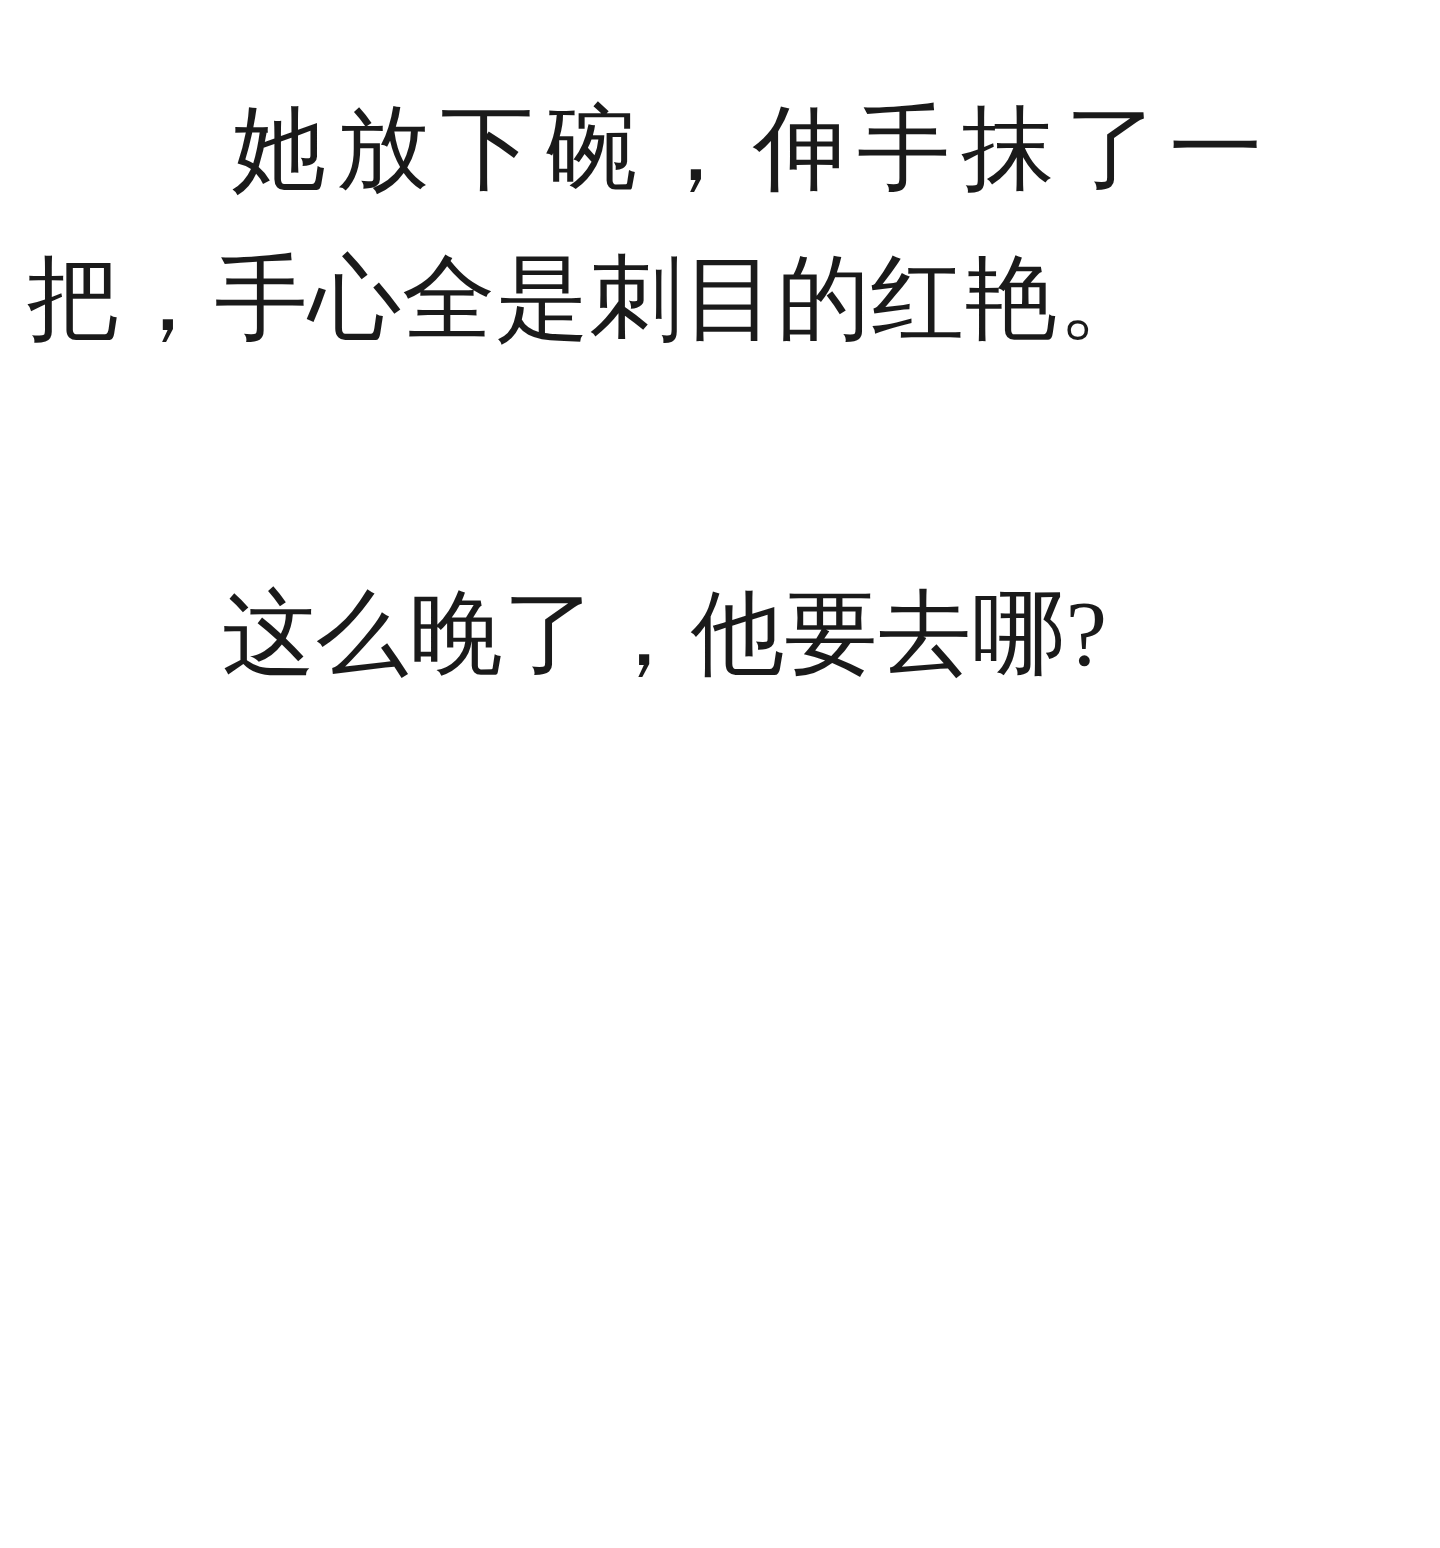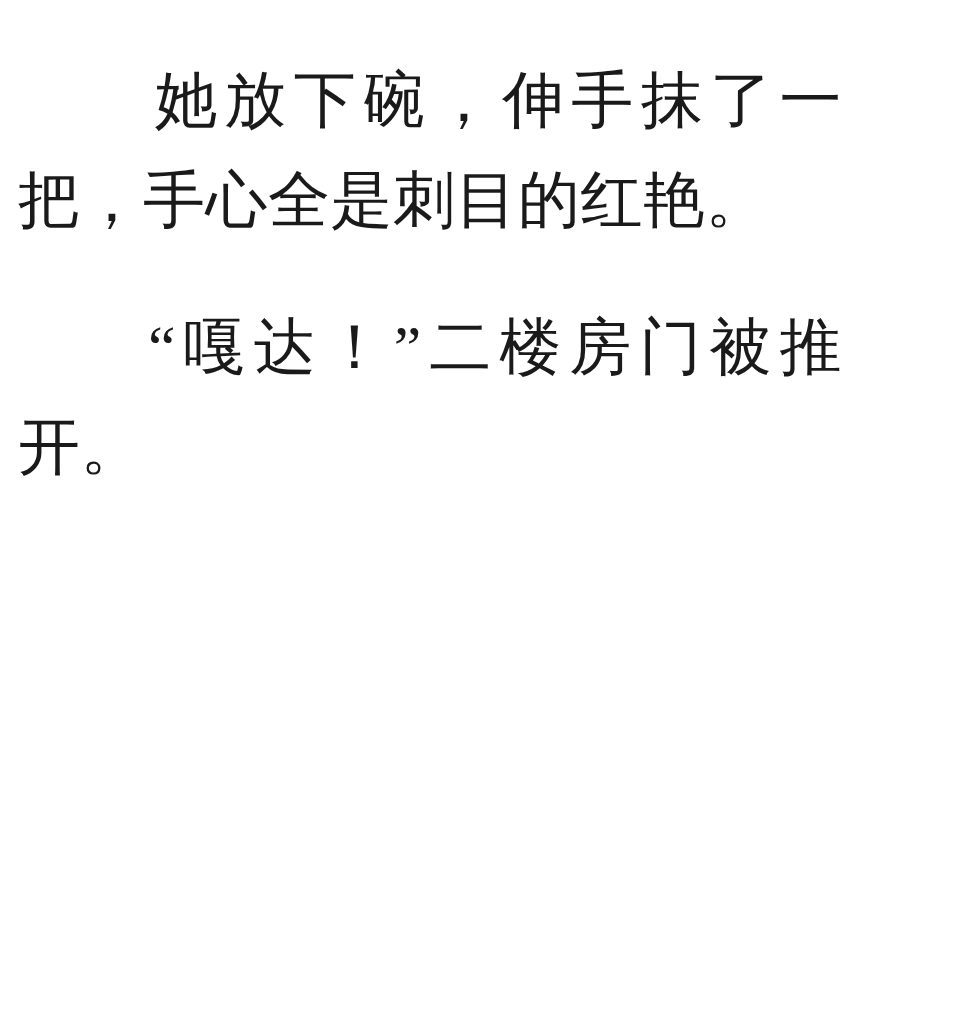--- a/index.html
+++ b/index.html
@@ -41,21 +41,21 @@
 </style>
 </head>
 <body>
 
 <div class="page">
 
   <p class="paragraph"><span class="indent"></span><span>她放下碗，伸手抹了一把，手心全是刺目的红艳。</span></p>
 
   <div class="gap-medium"></div>
 
-  <p class="paragraph"><span class="indent"></span><span>“嘎达！”二楼房门被推开。</span></p>
 
   <div class="gap-large"></div>
 
 
   <div class="gap-small"></div>
 
+  <p class="paragraph"><span class="indent"></span><span>这么晚了，他要去哪?</span></p>
 
 </div>
 
 </body></html>

